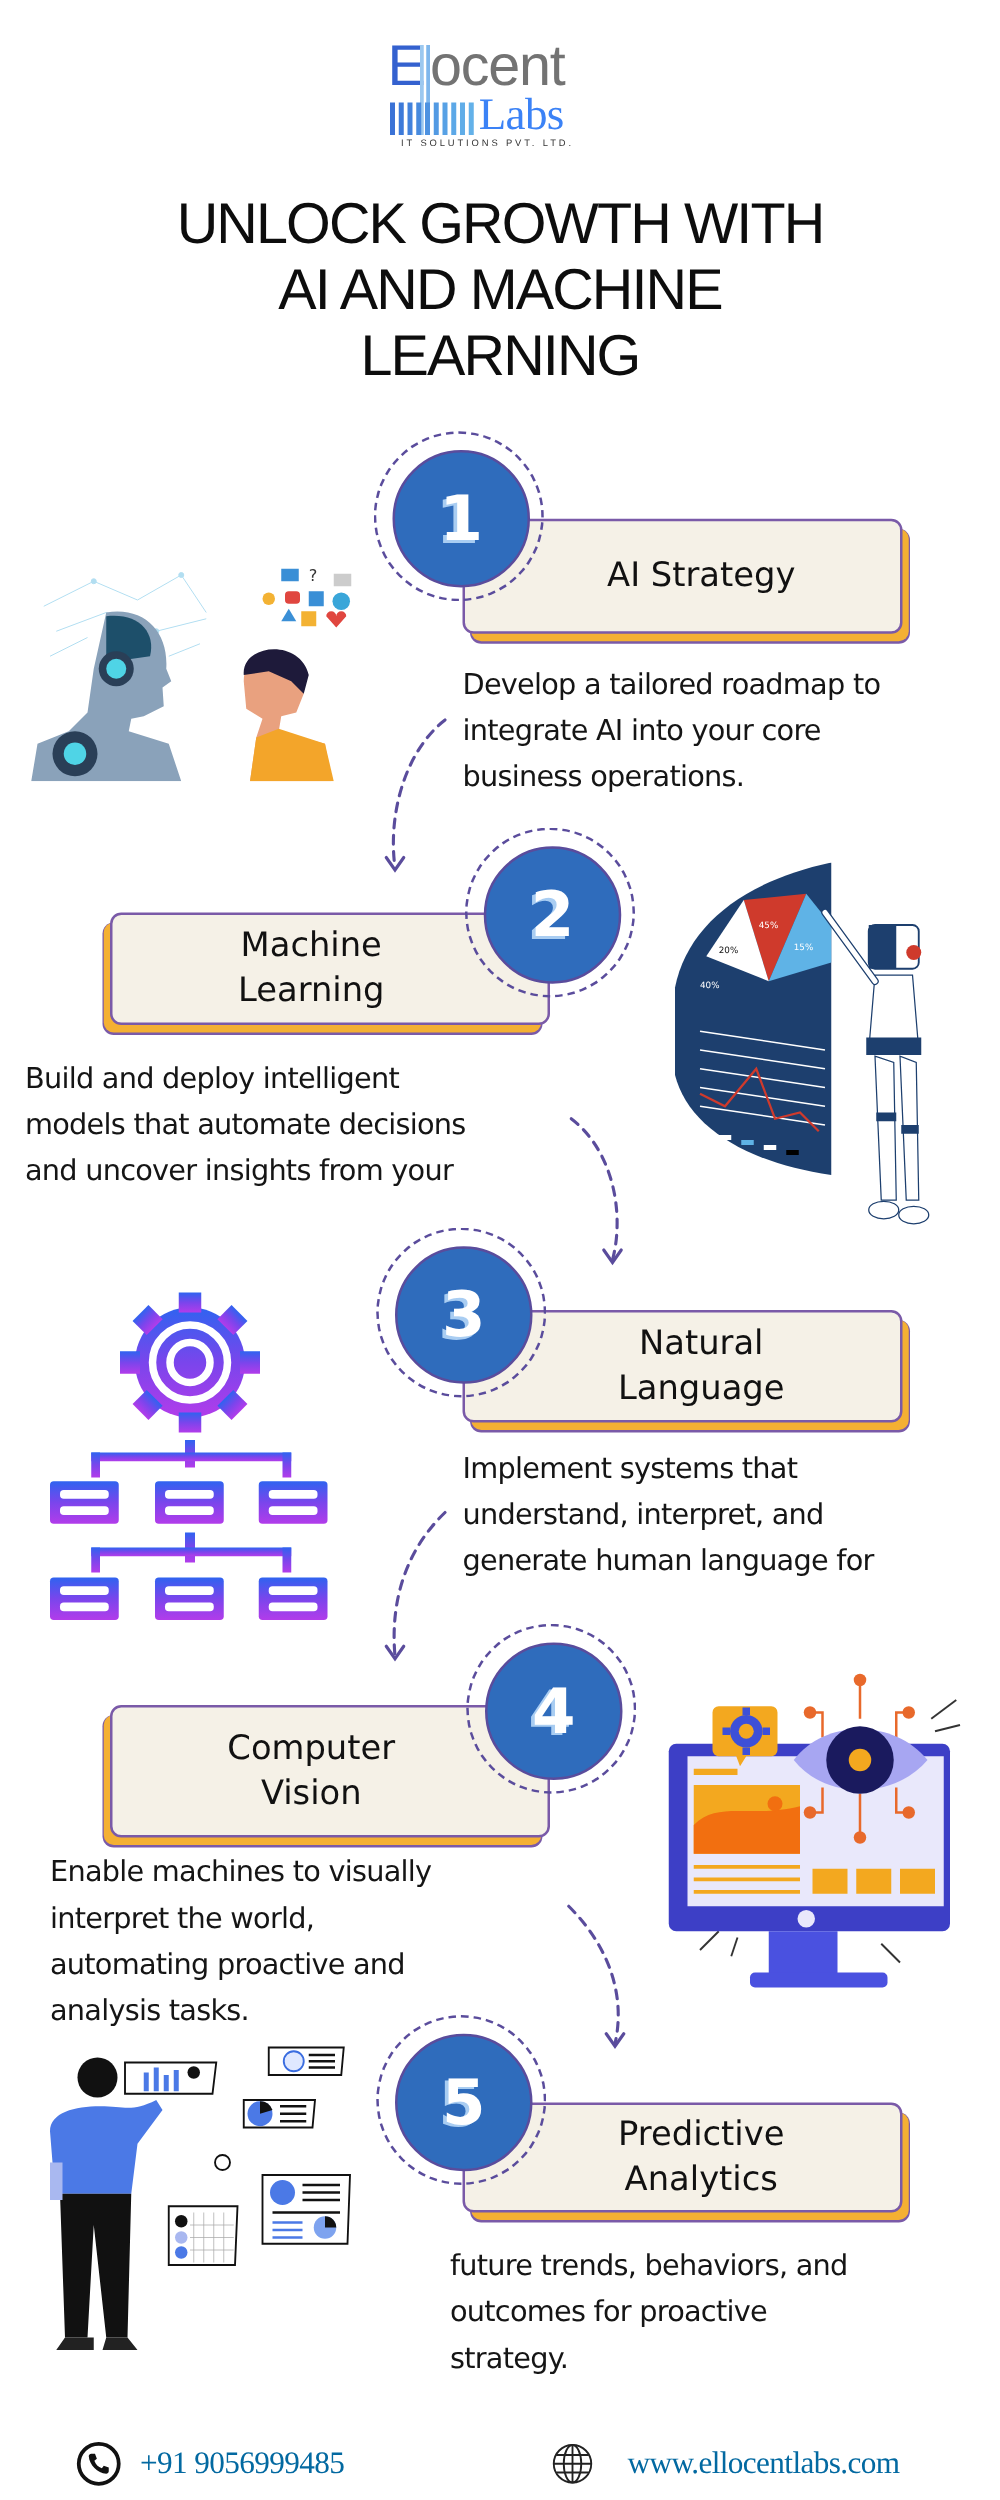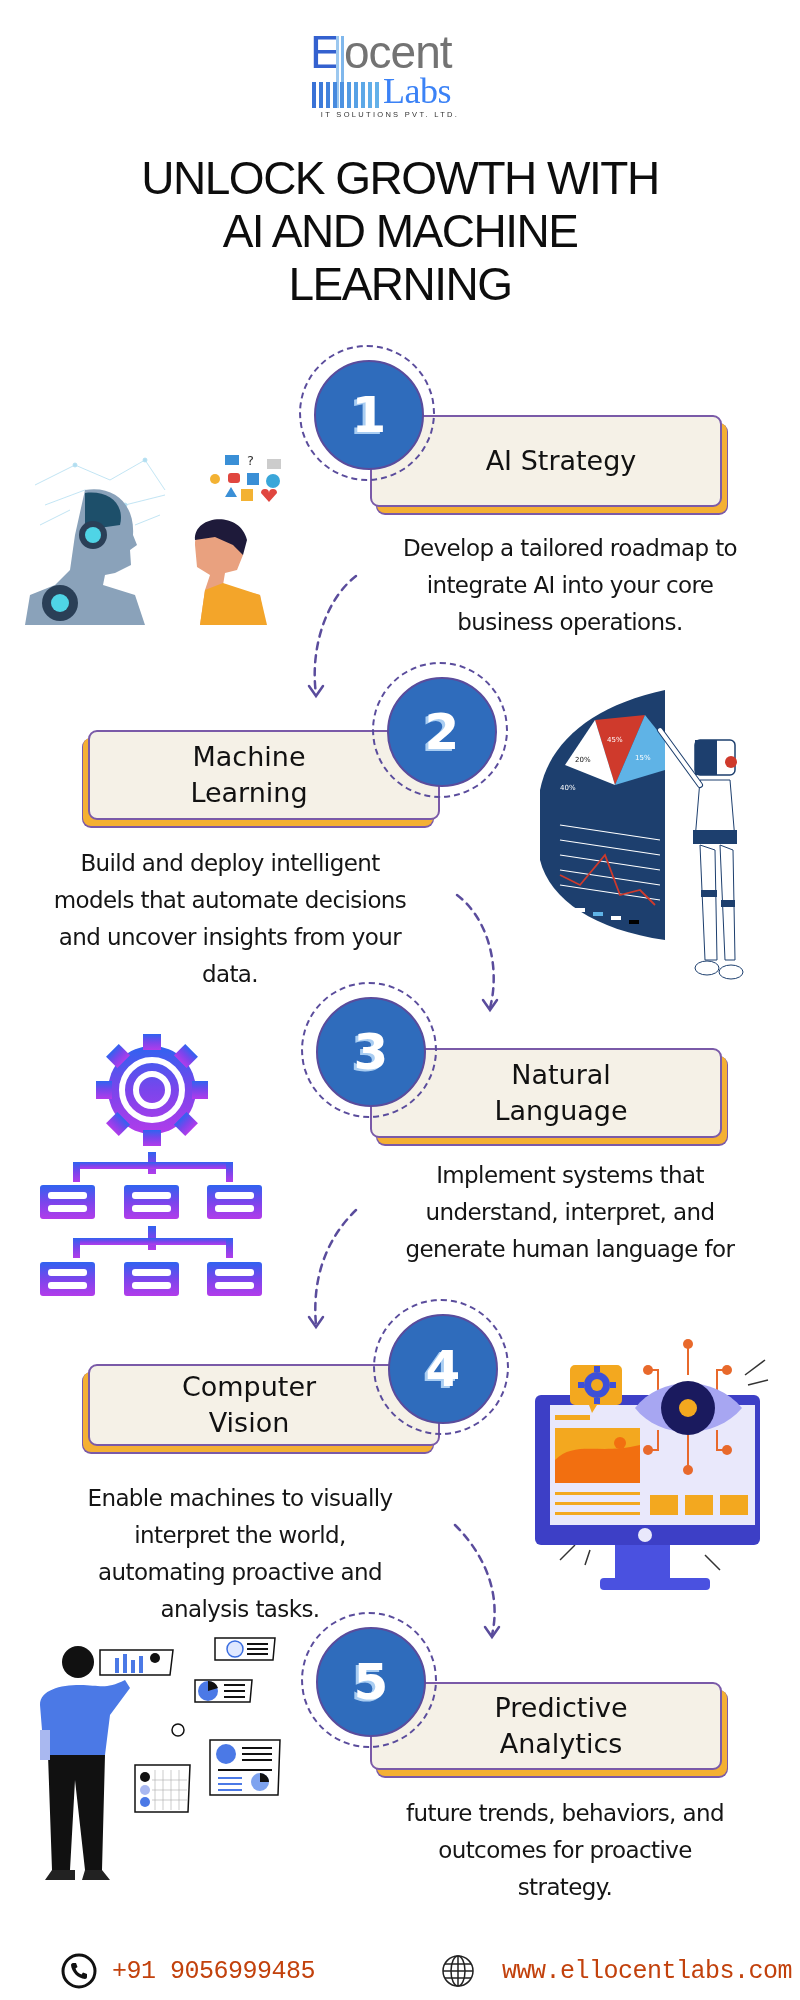--- a/index.html
+++ b/index.html
@@ -36,29 +36,29 @@
   .box.left .box-label { padding-left:0; padding-right:30px; }
 
   .circle-wrap { position:absolute; width:136px; height:136px; border:2.5px dashed #5a4c9c;
                  border-radius:50%; box-sizing:border-box; }
   .circle { position:absolute; left:13px; top:13px; width:110px; height:110px; border-radius:50%;
             background:#2f6cbc; border:2px solid #5a4c9c; box-sizing:border-box;
             display:flex; align-items:center; justify-content:center; }
   .num { font-family:"DejaVu Sans", sans-serif; font-weight:bold; font-size:50px; color:#ffffff;
          text-shadow:-3px 2px 0 #a9cdf2; }
 
-  .desc { position:absolute; text-align:center; font-family:"DejaVu Sans", sans-serif;
+  .desc { position:absolute; text-align:left; font-family:"DejaVu Sans", sans-serif;
           font-size:23px; line-height:37px; color:#151515; letter-spacing:-0.6px; }
   .desc span { display:block; }
 
   .arrow { position:absolute; overflow:visible; }
 
   
   .footer-item { position:absolute; display:flex; align-items:center; }
-  .footer-text { font-family:Liberation Mono, monospace; font-size:25px; color:#c2410c; letter-spacing:-0.5px; }
+  .footer-text { font-family:Liberation Serif, serif; font-size:25px; color:#0369a1; letter-spacing:-0.5px; }
 </style>
 </head>
 <body>
 
 <div class="abs logo">
   <span class="logo-E">E</span>
   <svg class="abs" style="left:36px;top:8px" width="10" height="72">
     <rect x="0" y="0" width="3" height="72" fill="#9cc8ef"></rect>
       <rect x="5" y="0" width="3" height="72" fill="#7fb7ec"></rect>
   </svg>
@@ -157,21 +157,20 @@
   </div>
   <div class="circle-wrap" style="left:372px;top:662px">
     <div class="circle">
         <span class="num">2</span>
       </div>
   </div>
   <div class="desc" style="left:20px;top:845px;width:420px">
     <span>Build and deploy intelligent</span>
     <span>models that automate decisions</span>
     <span>and uncover insights from your</span>
-    <span>data.</span>
   </div>
 
   <svg class="abs" style="left:535px;top:690px" width="210" height="295" viewBox="0 0 210 295">
     <path d="M130 0 L130 250 C 60 240, 15 210, 5 170 L 5 100 C 15 50, 60 15, 130 0 Z" fill="#1d3f6e"></path>
     <path d="M125 20 L 125 240 C 65 230, 25 205, 15 170 L 15 100 C 25 70, 60 35, 125 20 Z" fill="#ffffff" opacity="0"></path>
     <path d="M60 30 L 110 25 L 80 95 Z" fill="#cf3a2c"></path>
     <path d="M110 25 L 130 50 L 130 80 L 80 95 Z" fill="#5fb3e6"></path>
     <path d="M30 75 L 60 30 L 80 95 Z" fill="#ffffff"></path>
     <text x="72" y="52" font-size="7" fill="#fff" font-family="DejaVu Sans, sans-serif">45%</text>
     <text x="40" y="72" font-size="7" fill="#111" font-family="DejaVu Sans, sans-serif">20%</text>
@@ -273,21 +272,21 @@
         <rect x="13" y="252" width="39" height="7" rx="3"></rect>
       <rect x="97" y="239" width="39" height="7" rx="3"></rect>
         <rect x="97" y="252" width="39" height="7" rx="3"></rect>
       <rect x="180" y="239" width="39" height="7" rx="3"></rect>
         <rect x="180" y="252" width="39" height="7" rx="3"></rect>
     </g>
   </svg>
 </section>
 
 <section>
-  <div class="box left" style="left:88px;top:1364px;width:352px;height:82px">
+  <div class="box left" style="left:88px;top:1364px;width:352px;height:106px">
     <span class="box-label">
       <span style="display:block">Computer</span>
       <span style="display:block">Vision</span>
     </span>
   </div>
   <div class="circle-wrap" style="left:373px;top:1299px">
     <div class="circle">
         <span class="num">4</span>
       </div>
   </div>

